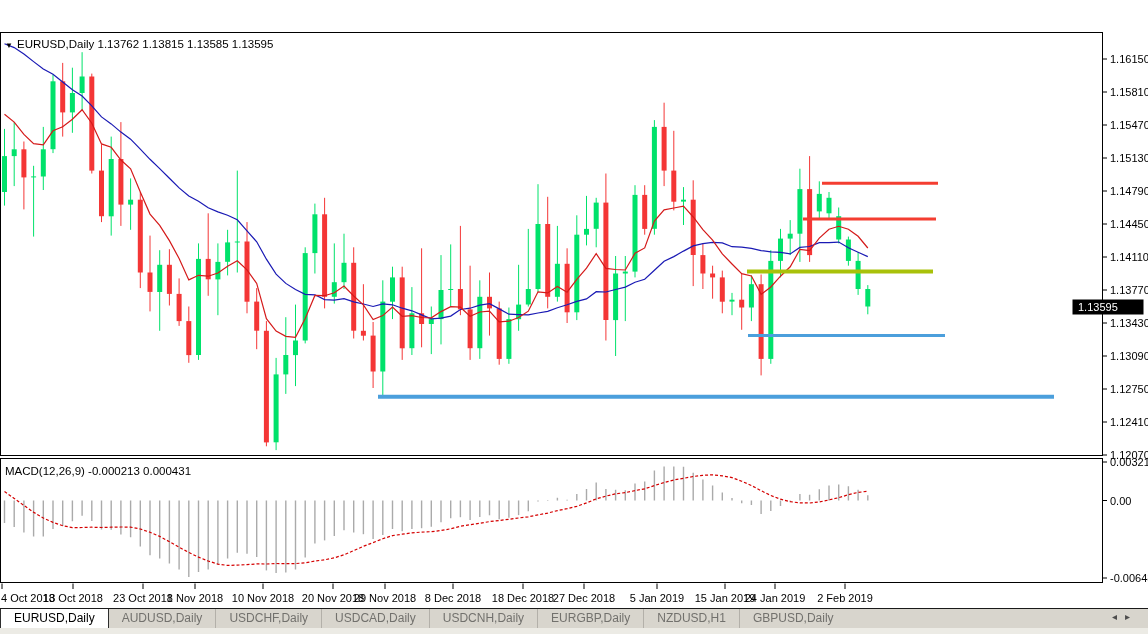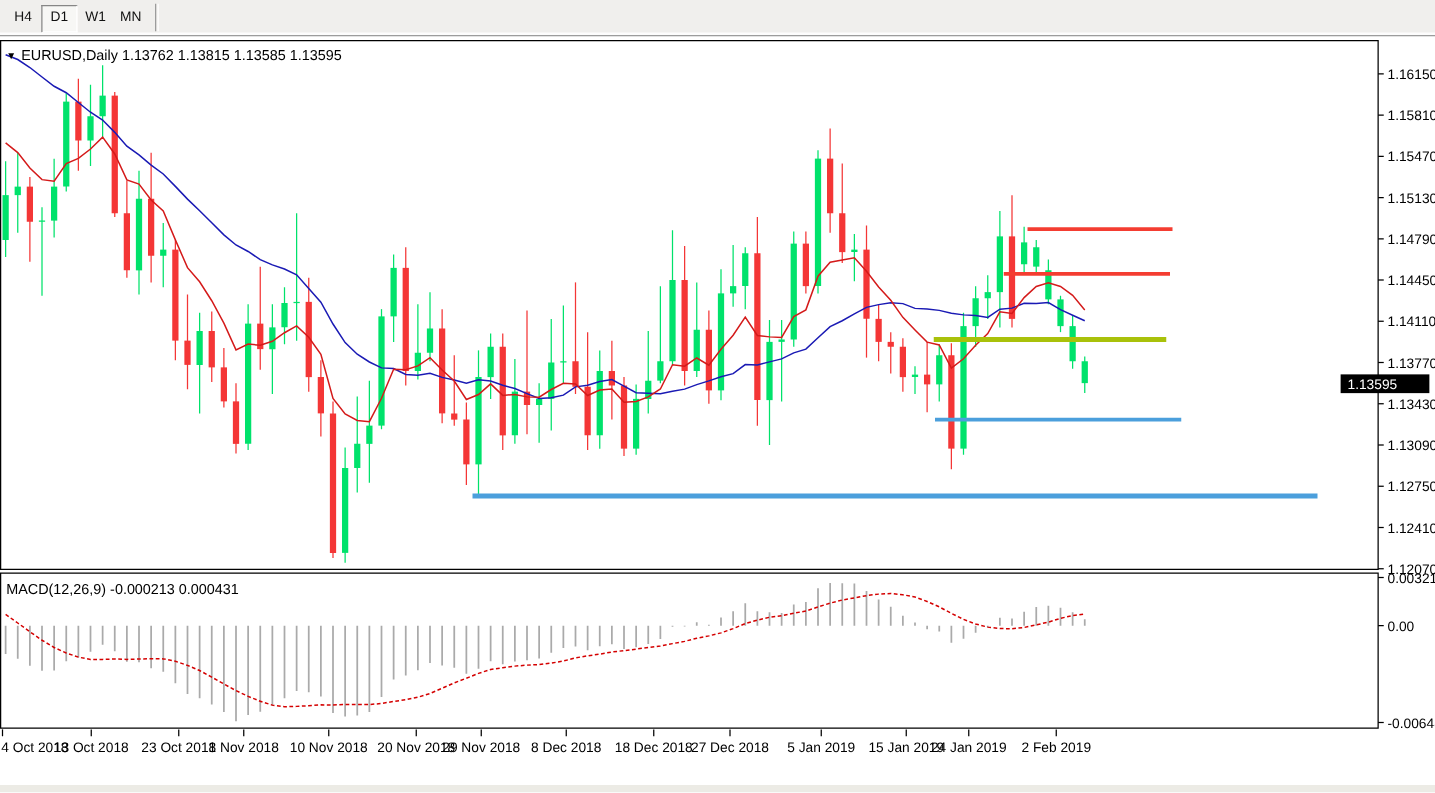--- a/index.html
+++ b/index.html
@@ -28,21 +28,20 @@
   .tab:not(.active):last-child{border-right:1px solid #b3b0a9;}
   .tab-arrows{position:absolute;right:10px;top:2px;font-size:10px;color:#4d4d4d;letter-spacing:8px;}
   .bottom-strip{position:absolute;top:628px;left:0;width:1148px;height:6px;background:#ecebe5;}
   text{font-family:"Liberation Sans",sans-serif;}
 </style>
 </head>
 <body>
 
 <div id="wrap">
 
-  <div class="toolbar"><span class="tf-btn">H4</span><span class="tf-btn active">D1</span><span class="tf-btn">W1</span><span class="tf-btn">MN</span><span class="tf-sep"></span></div>
 
   <svg id="chart-svg" width="1148" height="579">
     <defs>
       <clipPath id="clipMain">
           <rect x="1.5" y="4" width="1100" height="422"></rect>
         </clipPath>
       <clipPath id="clipMacd">
           <rect x="1.5" y="430" width="1100" height="123"></rect>
         </clipPath>
     </defs>
@@ -397,14 +396,25 @@
         <line x1="845" x2="845" y1="554.5" y2="560" stroke="#000"></line>
         <text x="845" y="572.5" font-size="11" fill="#000" text-anchor="middle">2 Feb 2019</text>
       </g>
 
     <text x="5" y="18.5" font-size="8" fill="#000">▼</text>
     <text x="17" y="19" font-size="11.5" fill="#000">EURUSD,Daily  1.13762 1.13815 1.13585 1.13595</text>
 
     <text x="5" y="446" font-size="11.5" fill="#000">MACD(12,26,9) -0.000213 0.000431</text>
   </svg>
 
+  <div class="tabbar">
+    <div class="tab active">EURUSD,Daily</div>
+      <div class="tab">AUDUSD,Daily</div>
+      <div class="tab">USDCHF,Daily</div>
+      <div class="tab">USDCAD,Daily</div>
+      <div class="tab">USDCNH,Daily</div>
+      <div class="tab">EURGBP,Daily</div>
+      <div class="tab">NZDUSD,H1</div>
+      <div class="tab">GBPUSD,Daily</div>
+      <div class="tab-arrows"><span>◂</span><span>▸</span></div>
+  </div>
   <div class="bottom-strip"></div>
 </div>
 
 </body></html>

